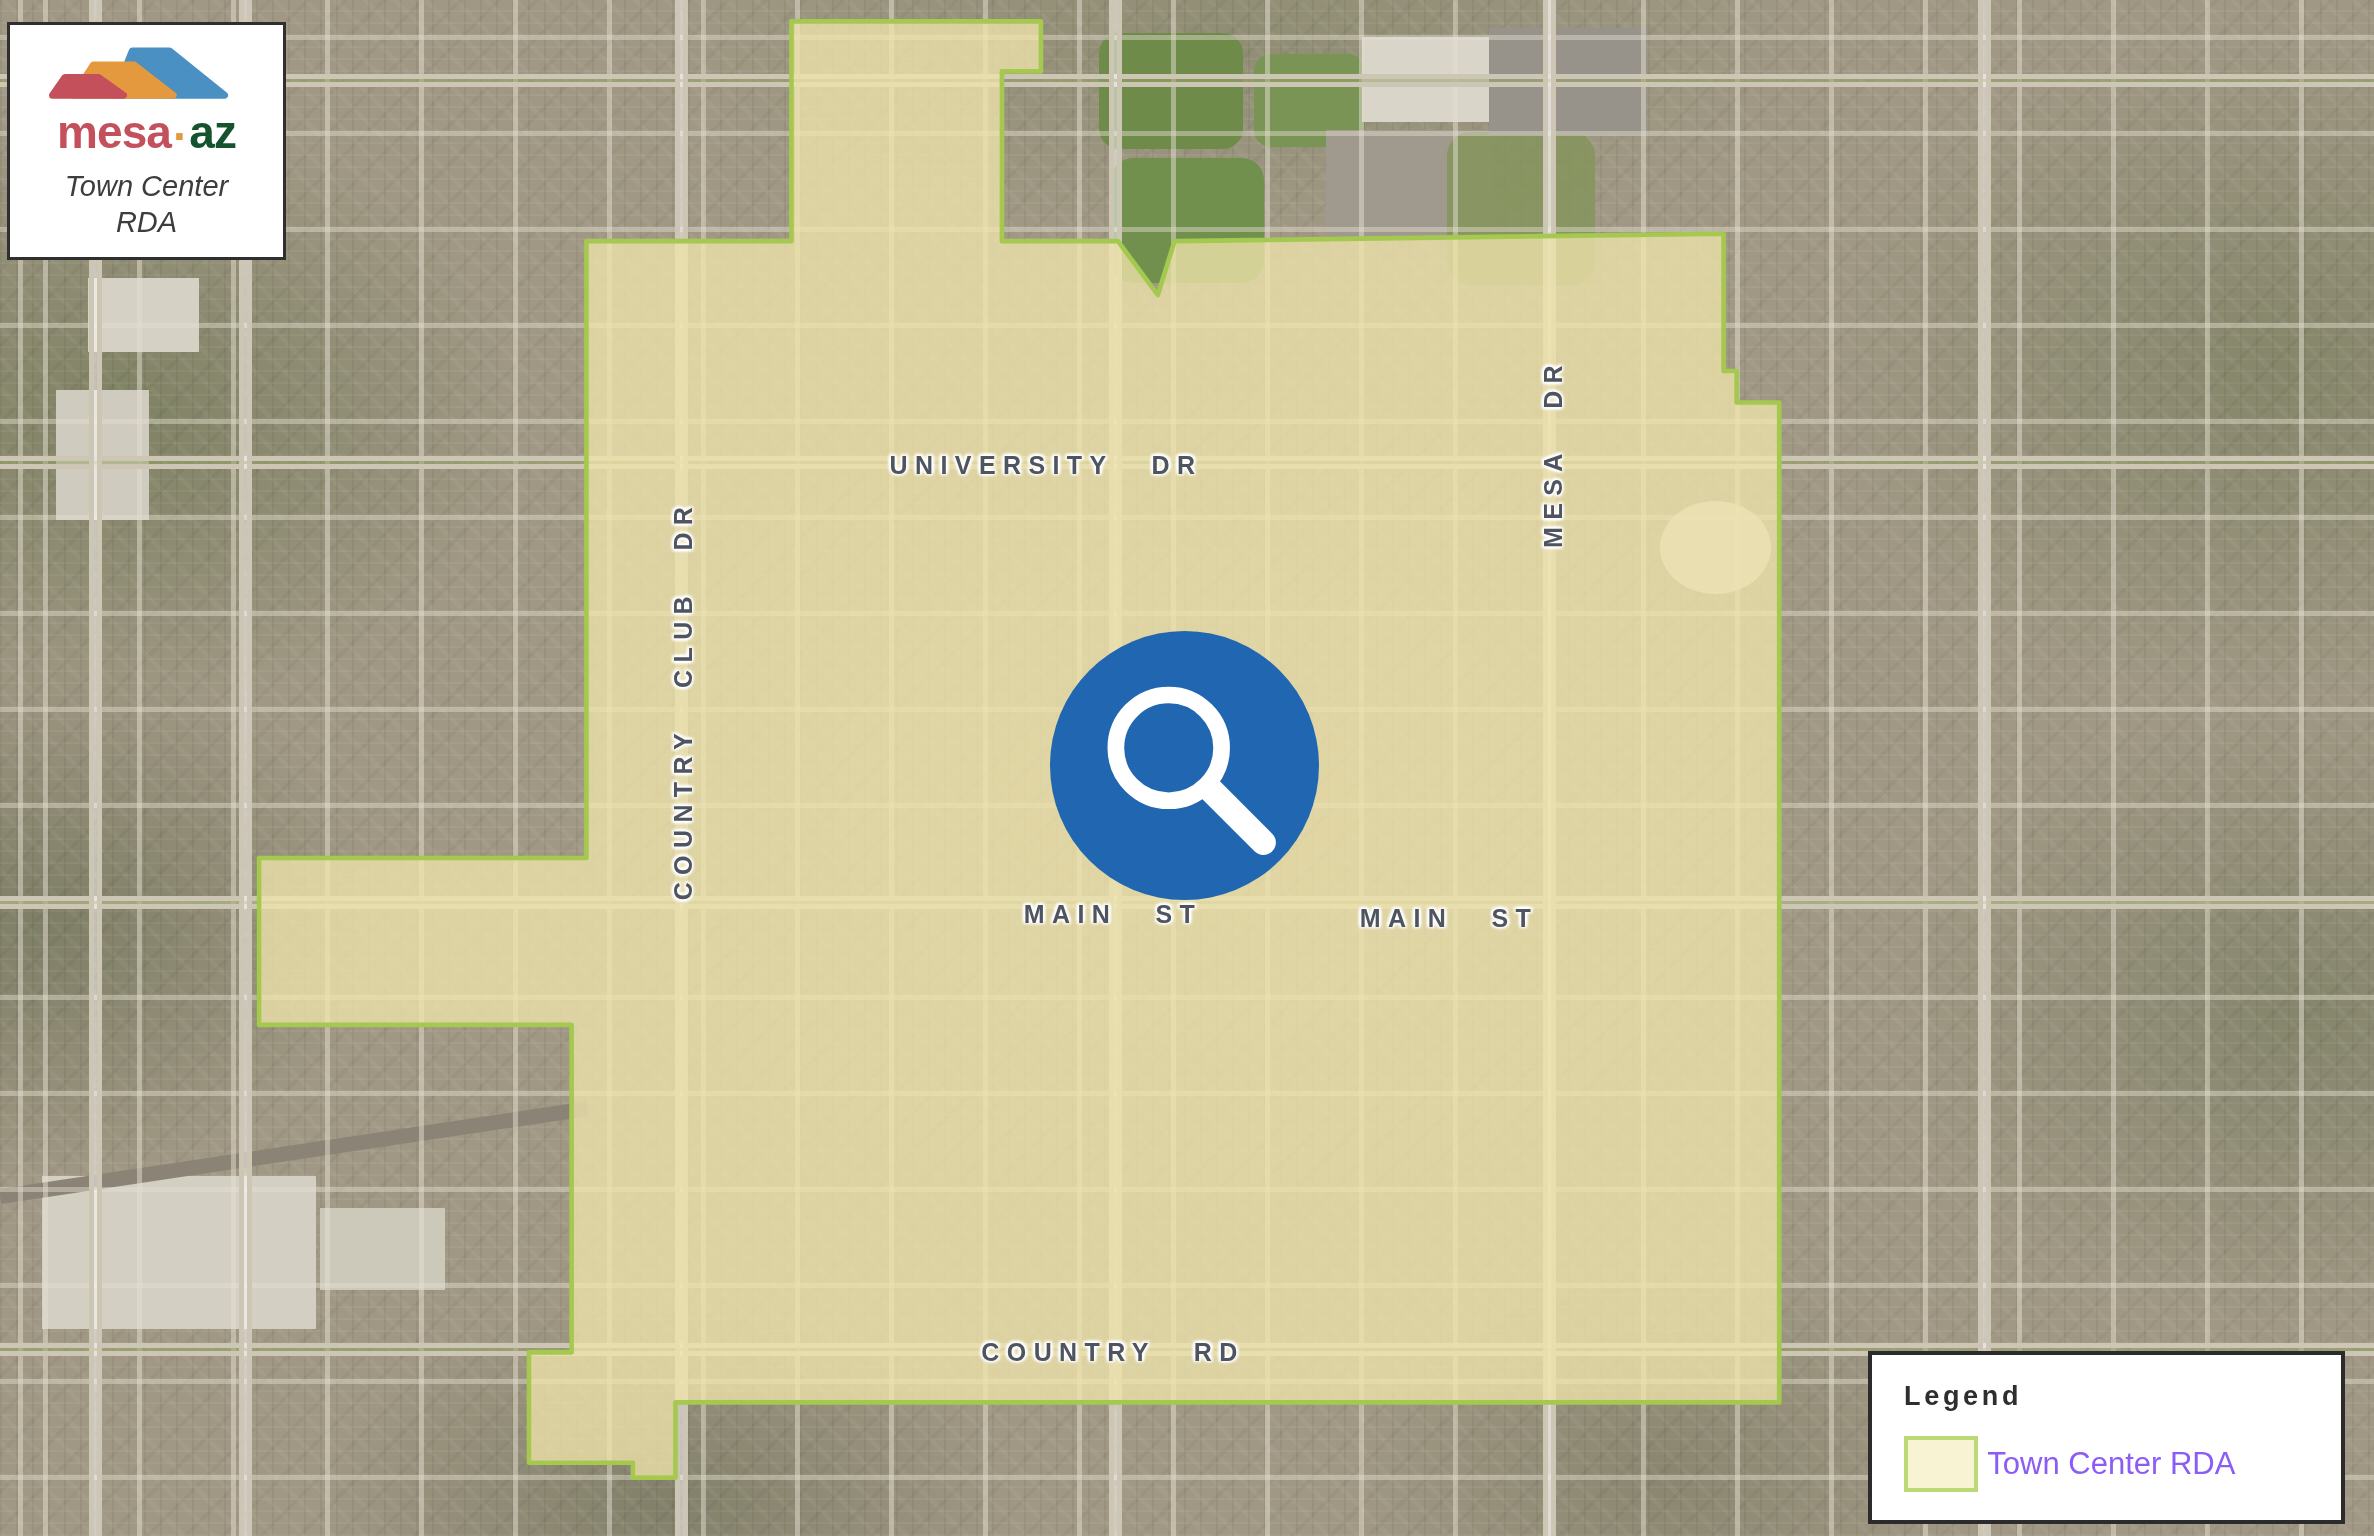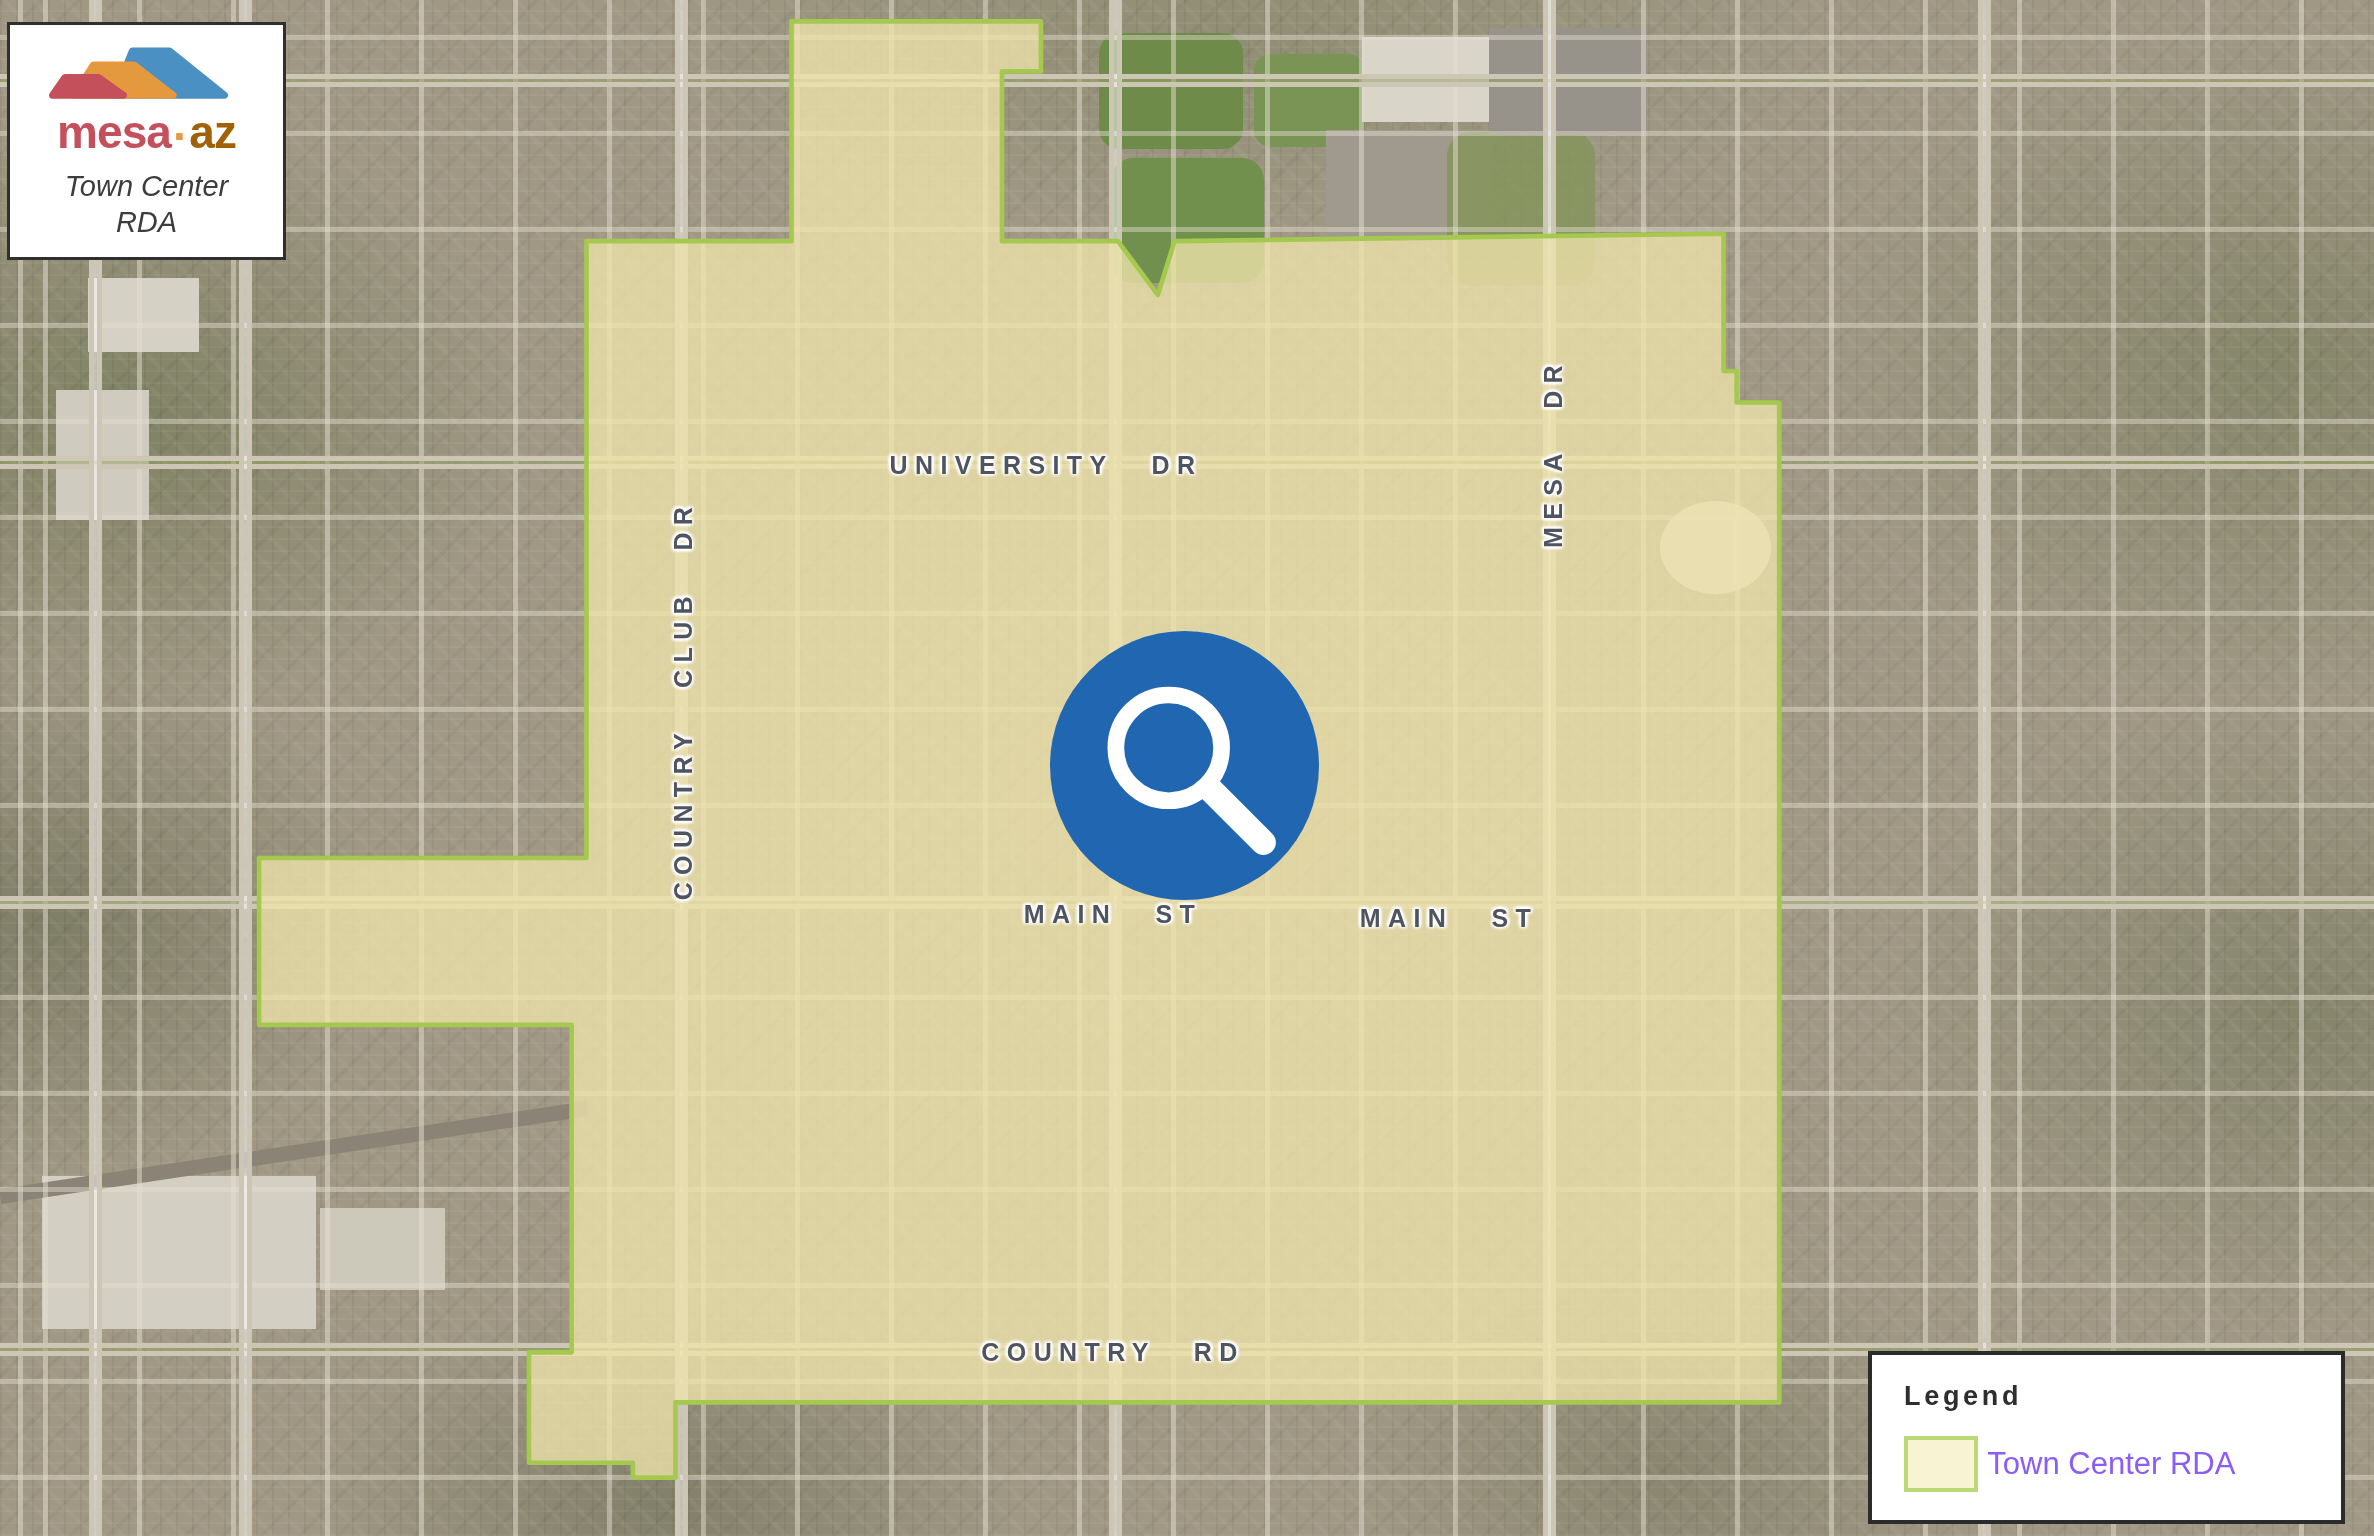--- a/index.html
+++ b/index.html
@@ -126,21 +126,21 @@
 
   <div class="title-card">
     <svg class="brand-logo" width="195" height="58" viewBox="0 0 220 64">
       <polygon points="94,6 136,6 198,56 74,56" fill="#4a90c2" stroke="#4a90c2" stroke-width="8" stroke-linejoin="round"></polygon>
       <polygon points="50,22 96,22 140,56 28,56" fill="#e5993f" stroke="#e5993f" stroke-width="8" stroke-linejoin="round"></polygon>
       <polygon points="18,36 56,36 84,56 4,56" fill="#c4505c" stroke="#c4505c" stroke-width="8" stroke-linejoin="round"></polygon>
     </svg>
     <div class="wordmark">
       <span style="color: rgb(196, 80, 92);">mesa</span>
         <span class="dot" style="color: rgb(229, 153, 63);">·</span>
-        <span style="color: #a16207;">az</span>
+        <span style="color: #14532d;">az</span>
     </div>
     <div class="title-sub">
       <div>Town Center</div>
       <div>RDA</div>
     </div>
   </div>
 
   <div class="legend">
     <div class="legend-title">Legend</div>
     <div class="legend-row">

